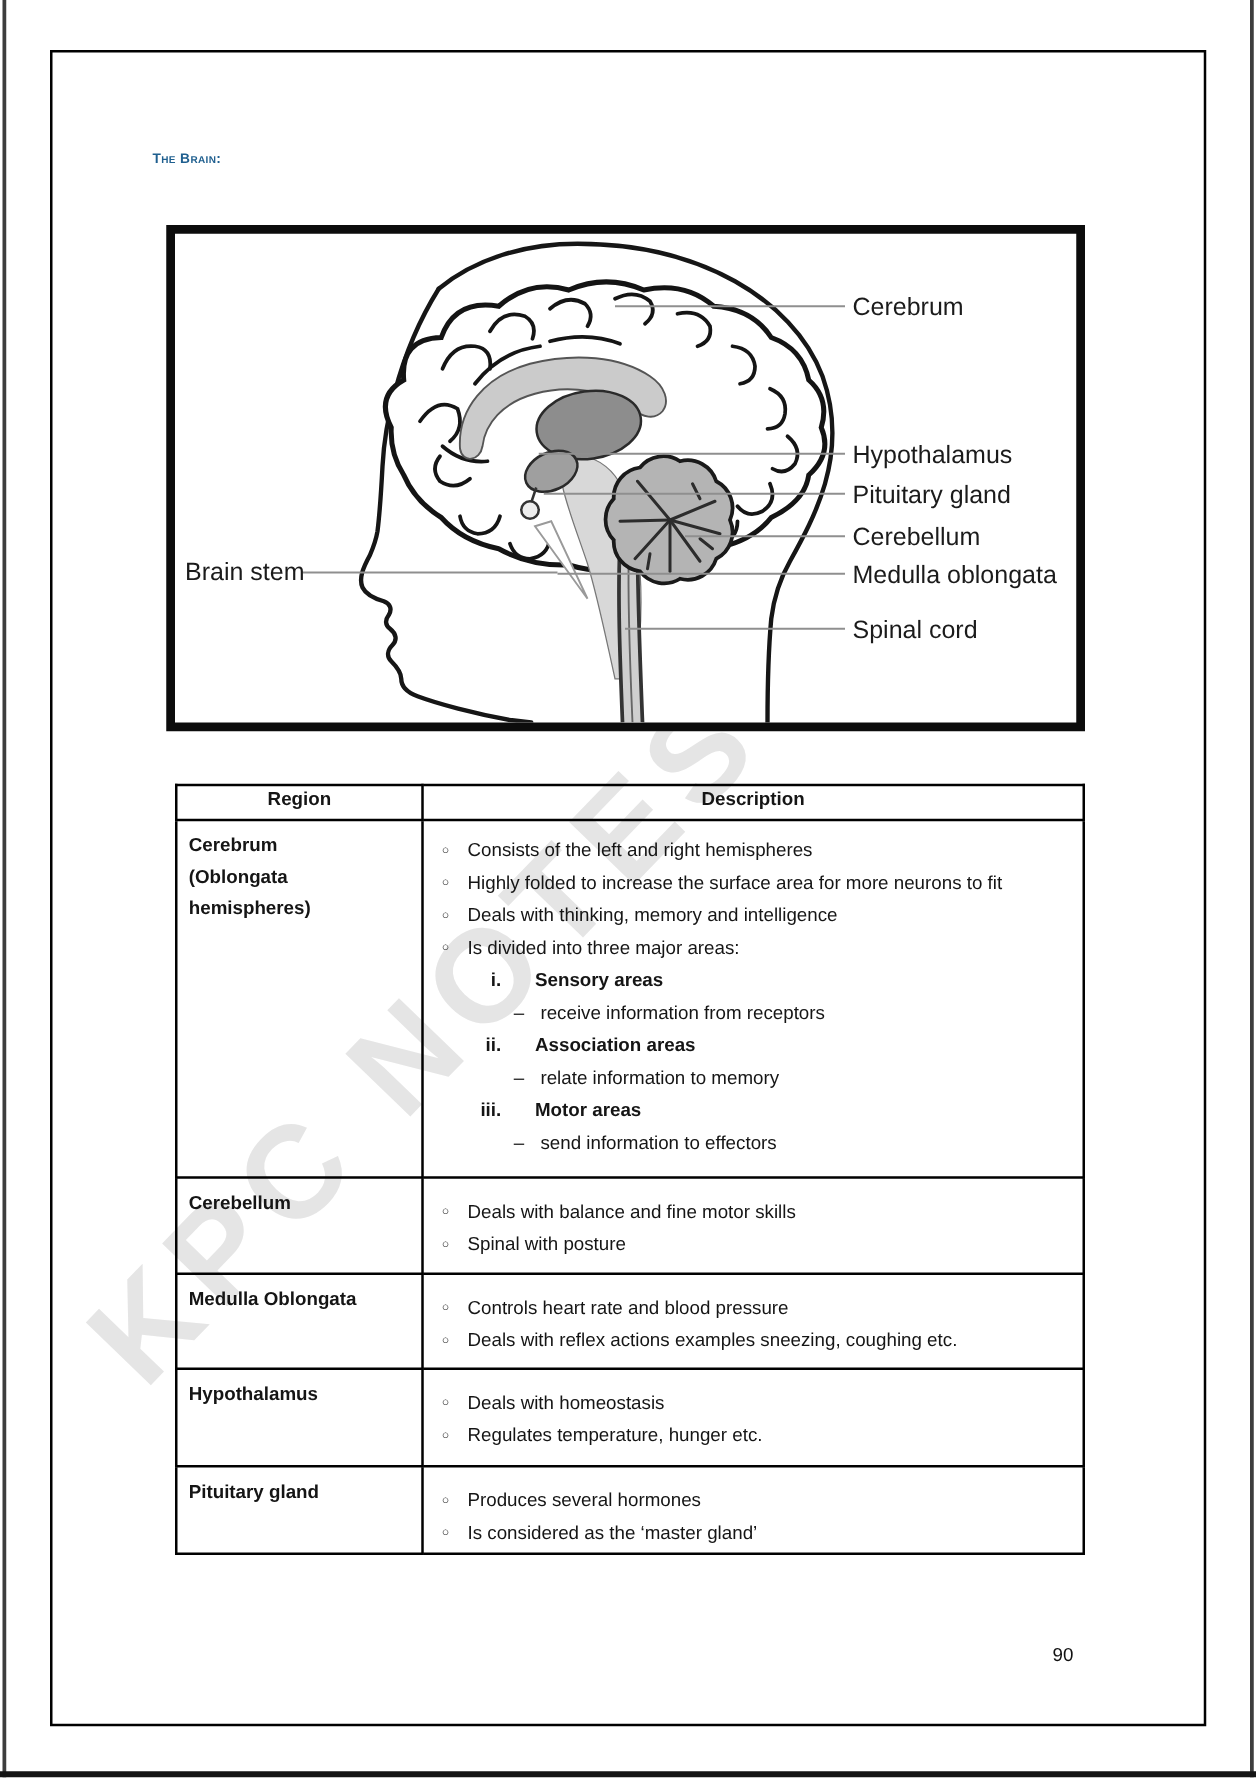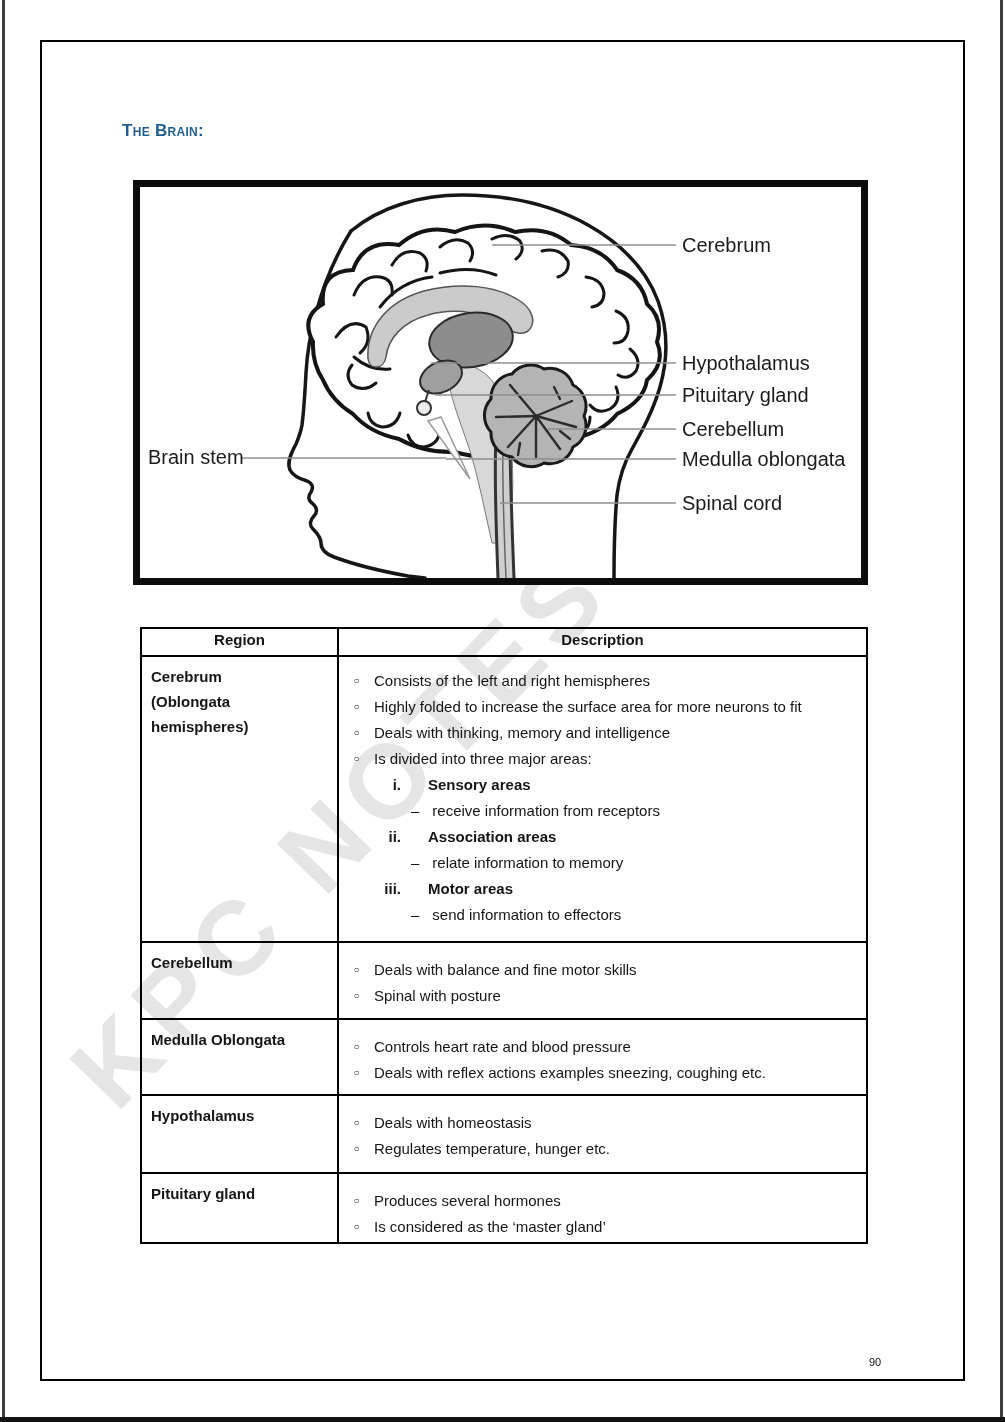--- a/index.html
+++ b/index.html
@@ -6,21 +6,21 @@
   body{
     width:1005px;height:1422px;position:relative;background:#fff;
     font-family:"Liberation Sans",sans-serif;color:#151515;overflow:hidden;
   }
   .edge-left{position:absolute;left:2px;top:0;width:3px;height:100%;background:#3d3d3d;}
   .edge-right{position:absolute;left:1000px;top:0;width:3px;height:100%;background:#3d3d3d;}
   .edge-bottom{position:absolute;left:0;top:1417px;width:100%;height:5px;background:#141414;}
   .inner-border{position:absolute;left:40px;top:40px;width:921px;height:1337px;border:2px solid #000;}
 
   .heading{
-    position:absolute;left:122px;top:121px;font-size:17px;font-weight:700;
+    position:absolute;left:122px;top:121px;font-size:11px;font-weight:700;
     font-variant:small-caps;letter-spacing:.3px;color:#1F5F8F;z-index:2;
   }
 
   .watermark{
     position:absolute;left:128px;top:1020px;height:105px;line-height:105px;
     font-size:105px;font-weight:700;letter-spacing:12px;color:#d4d4d4;opacity:.6;
     transform:rotate(-46deg);transform-origin:0 100%;white-space:nowrap;z-index:1;
   }
 
   .figure{
@@ -42,21 +42,21 @@
   td.desc{padding:14px 4px 0 0;}
   td.desc.desc-first{padding-top:11px;}
   tr.h-r0{height:286px;} tr.h-r1{height:77px;} tr.h-r2{height:76px;}
   tr.h-r3{height:78px;} tr.h-r4{height:70px;}
   .li{display:flex;line-height:26px;}
   .mk-bullet{width:13px;margin-left:11px;margin-right:11px;font-size:10px;text-align:center;flex:none;}
   .mk-num{width:25px;margin-left:37px;margin-right:11px;text-align:right;font-weight:700;flex:none;}
   .mk-dash{margin-left:72px;margin-right:13px;flex:none;}
   .b{font-weight:700;margin-left:16px;}
 
-  .page-number{position:absolute;left:842px;top:1316px;width:66px;text-align:center;font-size:11px;color:#111;z-index:2;margin-top:40px;}
+  .page-number{position:absolute;left:842px;top:1316px;width:66px;text-align:left;font-size:15px;color:#111;z-index:2;}
 </style>
 </head>
 <body>
 
 <div class="page">
   <div class="edge-left"></div>
   <div class="edge-right"></div>
   <div class="edge-bottom"></div>
   <div class="inner-border"></div>
 

